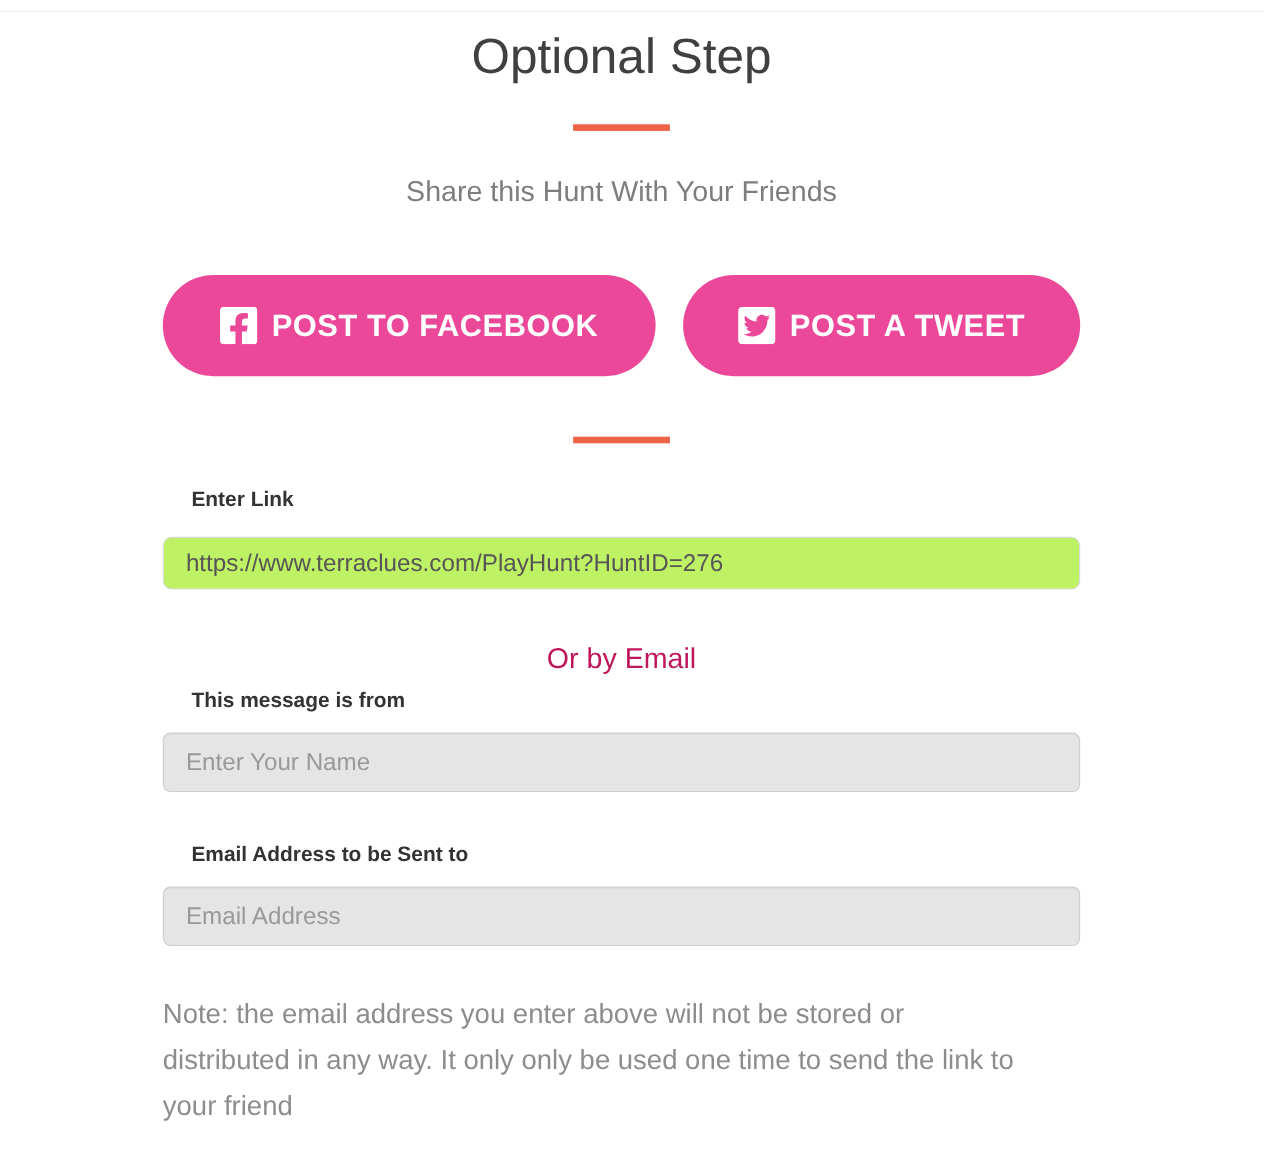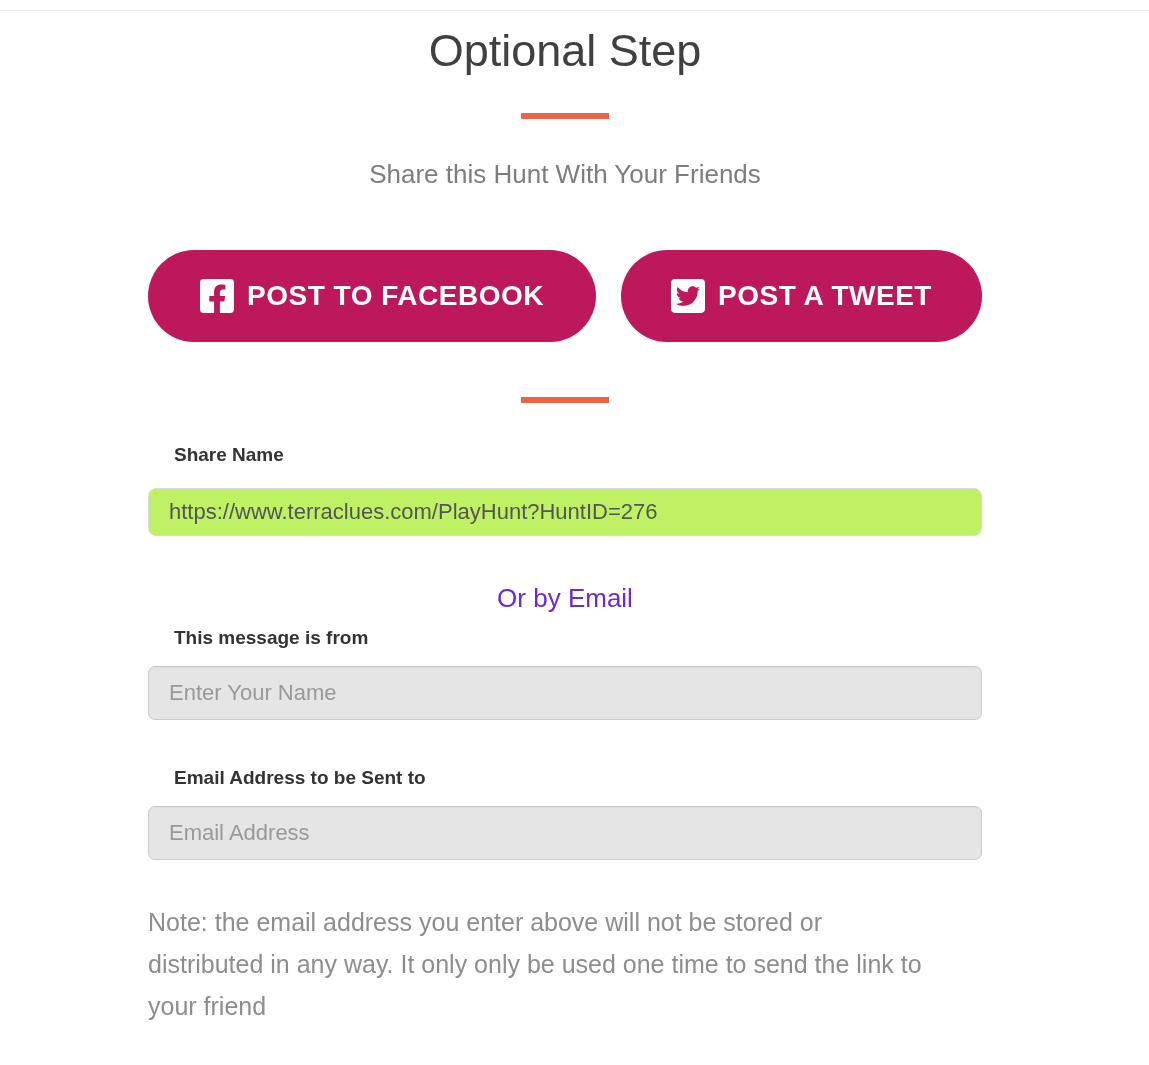--- a/index.html
+++ b/index.html
@@ -45,21 +45,21 @@
   }
   .btn-row {
     margin-top: 62px;
     display: flex;
     gap: 25px;
   }
   .social-btn {
     height: 92px;
     border: none;
     border-radius: 46px;
-    background: #be185d;
+    background: #ec4899;
     color: #ffffff;
     font-family: "Liberation Sans", sans-serif;
     font-size: 28px;
     font-weight: 700;
     letter-spacing: 0.5px;
     display: flex;
     align-items: center;
     justify-content: center;
     gap: 13px;
     cursor: pointer;
@@ -88,21 +88,21 @@
     color: #555555;
     background: #bef264;
     border: 1px solid #d9d9d9;
     border-radius: 8px;
     outline: none;
   }
   .or-email {
     margin-top: 48px;
     font-size: 26px;
     line-height: 28px;
-    color: #6d28d9;
+    color: #be185d;
     text-align: center;
   }
   .form-input {
     display: block;
     width: 100%;
     height: 54px;
     margin-top: 15px;
     padding: 0 20px;
     font-family: "Liberation Sans", sans-serif;
     font-size: 22px;
@@ -149,21 +149,21 @@
         <svg width="34" height="34" viewBox="0 32 448 448" aria-hidden="true">
           <path fill="#ffffff" d="M400 32H48C21.5 32 0 53.5 0 80v352c0 26.5 21.5 48 48 48h352c26.5 0 48-21.5 48-48V80c0-26.5-21.5-48-48-48zM351.1 190.8c.2 2.8.2 5.7.2 8.5 0 86.7-66 186.6-186.6 186.6-37.2 0-71.7-10.8-100.7-29.4 5.3.6 10.4.8 15.8.8 30.7 0 58.9-10.4 81.4-28-28.8-.6-53-19.5-61.3-45.5 10.1 1.5 19.2 1.5 29.6-1.2-30-6.1-52.5-32.5-52.5-64.4v-.8c8.7 4.9 18.9 7.9 29.6 8.3a65.447 65.447 0 0 1-29.2-54.6c0-12.2 3.2-23.4 8.9-33.1 32.3 39.8 80.8 65.8 135.2 68.6-9.3-44.5 24-80.6 64-80.6 18.9 0 35.9 7.9 47.9 20.7 14.8-2.8 29-8.3 41.6-15.8-4.9 15.2-15.2 28-28.8 36.1 13.2-1.4 26-5.1 37.8-10.2-8.9 13.1-20.1 24.7-32.9 34z"></path>
         </svg>
       </span>
       <span>POST A TWEET</span>
     </button>
   </div>
 
   <div class="accent-divider second"></div>
 
-  <label class="field-label">Share Name</label>
+  <label class="field-label">Enter Link</label>
   <input class="share-input" type="text" readonly="" value="https://www.terraclues.com/PlayHunt?HuntID=276" style="">
 
   <p class="or-email">Or by Email</p>
 
   <label class="field-label tight">This message is from</label>
   <input class="form-input" type="text" placeholder="Enter Your Name" style="">
 
   <label class="field-label email">Email Address to be Sent to</label>
   <input class="form-input" type="text" placeholder="Email Address" style="">
 

